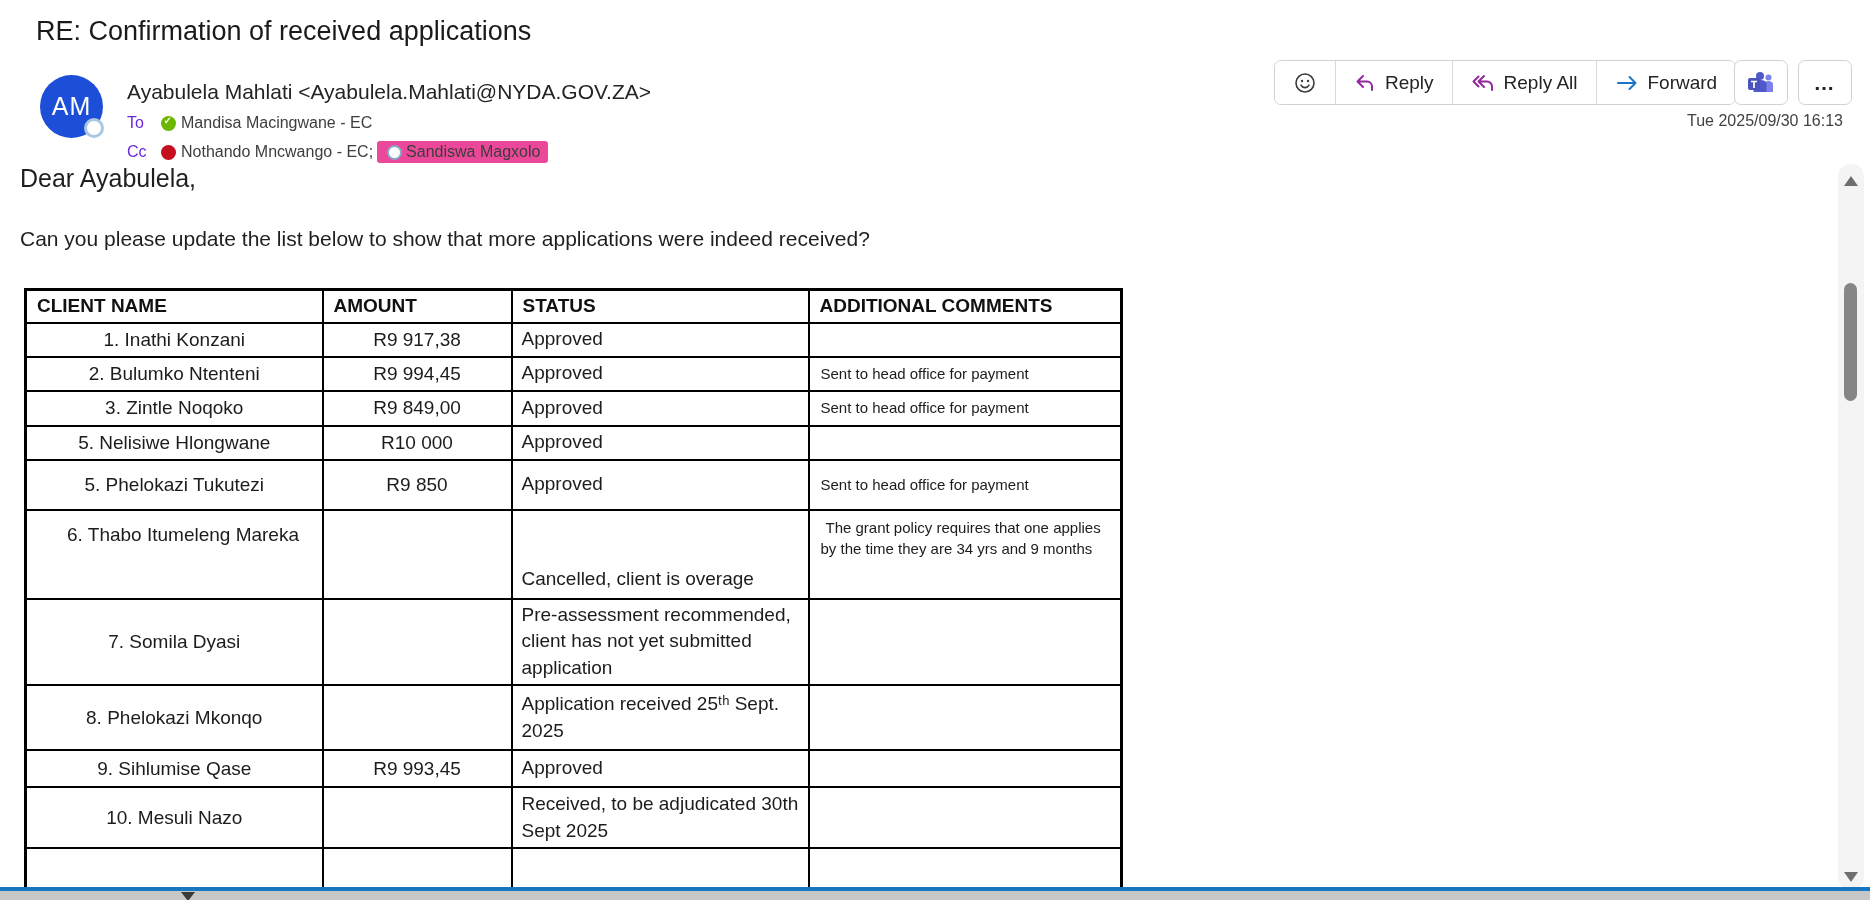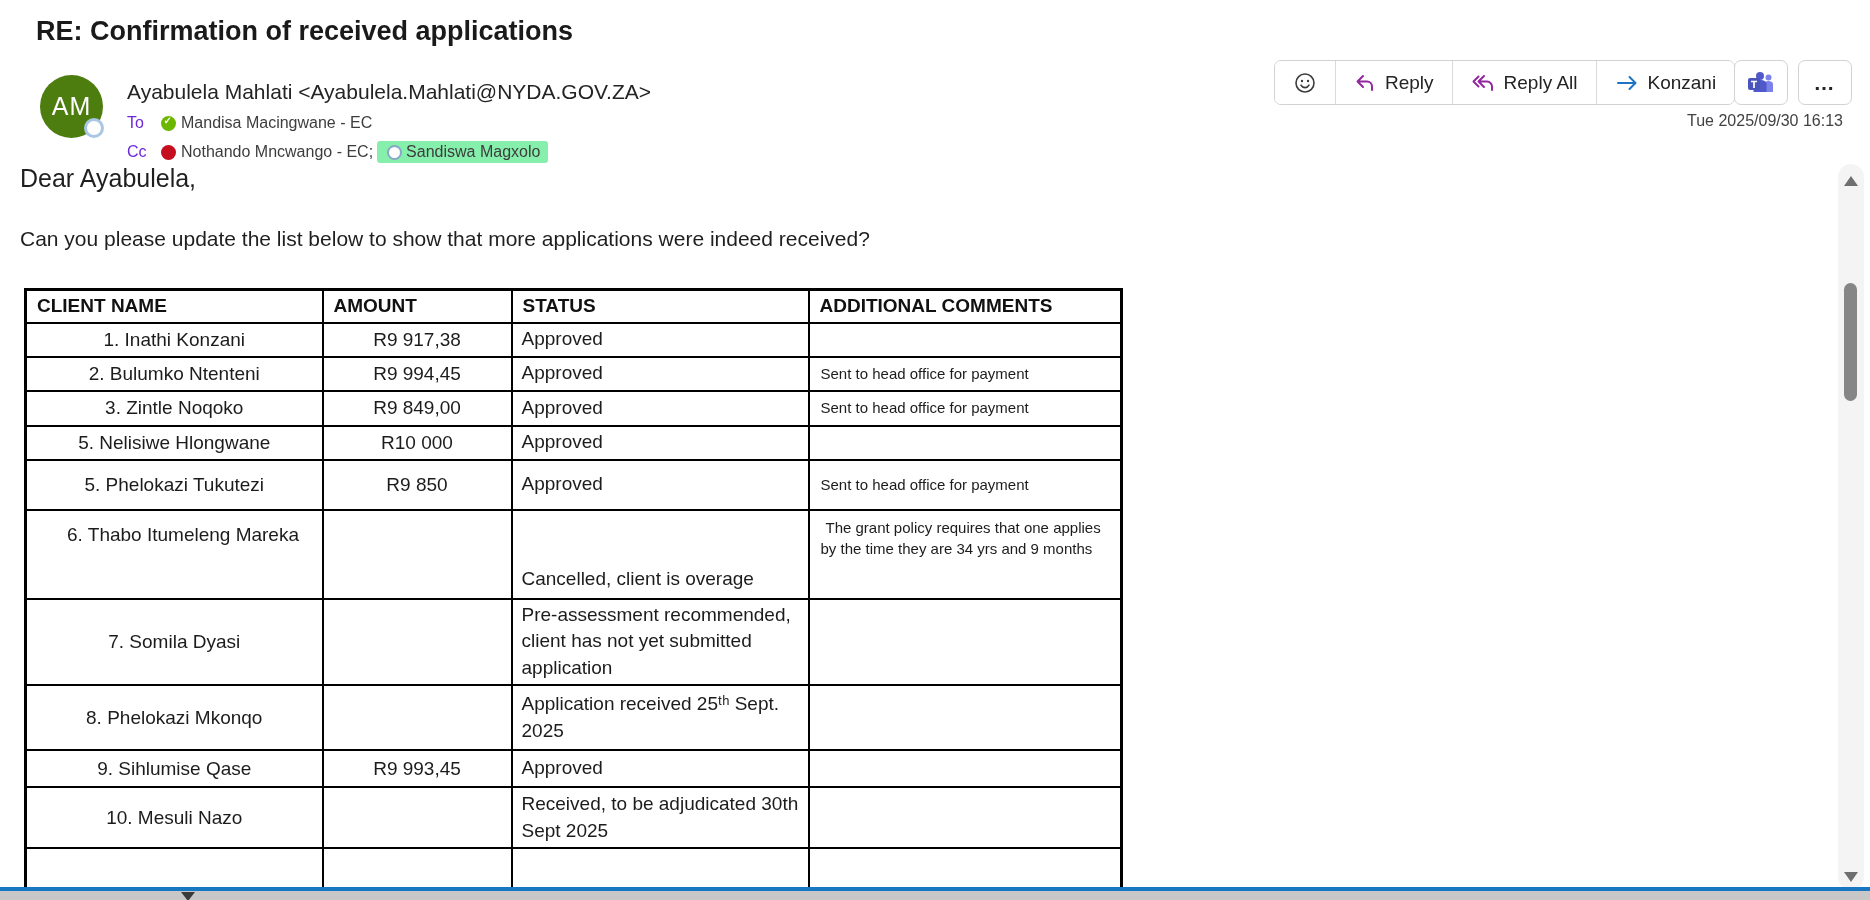--- a/index.html
+++ b/index.html
@@ -1,39 +1,39 @@
 <!DOCTYPE html>
 <html><head>
 <meta charset="utf-8">
 <style>
   * { margin:0; padding:0; box-sizing:border-box; }
   html,body { width:1870px; height:900px; overflow:hidden; background:#fff;
               font-family:"Liberation Sans", sans-serif; color:#1f1f1f; }
 
   
-  .subject { position:absolute; left:36px; top:16px; font-size:27px; font-weight:700; color:#1a1a1a; }
+  .subject { position:absolute; left:36px; top:16px; font-size:27px; font-weight:400; color:#1a1a1a; }
 
   .avatar { position:absolute; left:40px; top:75px; width:63px; height:63px; border-radius:50%;
-            background:#4d7c0f; color:#fff; font-size:25px; display:flex; align-items:center;
+            background:#1d4ed8; color:#fff; font-size:25px; display:flex; align-items:center;
             justify-content:center; letter-spacing:1px; }
   .avatar-ring { position:absolute; left:84px; top:118px; width:20px; height:20px; border-radius:50%;
                  background:#fff; border:3px solid #a9c7e4; }
 
   .sender-line { position:absolute; left:127px; top:80px; font-size:21px; color:#242424; cursor:pointer; }
 
   .recip-row { position:absolute; left:127px; display:flex; align-items:center; font-size:16px; color:#3d3d3d; }
   .recip-row.to { top:114px; }
   .recip-row.cc { top:141px; }
   .recip-label { color:#6d28d9; width:26px; }
   .presence { width:15px; height:15px; border-radius:50%; margin:0 5px 0 8px; flex:0 0 auto; position:relative; }
   .presence.available { background:#6bb700; }
   .presence.available::after { content:"✓"; position:absolute; left:2.5px; top:-1px; font-size:10px; color:#fff; font-weight:bold; }
   .presence.busy { background:#c50f1f; }
   .presence.offline { background:#fff; border:2px solid #89a7c6; margin-right:4px; }
-  .chip { display:flex; align-items:center; background:#86efac; border-radius:3px; padding:2px 8px 2px 2px; margin-left:4px; cursor:pointer; }
+  .chip { display:flex; align-items:center; background:#ec4899; border-radius:3px; padding:2px 8px 2px 2px; margin-left:4px; cursor:pointer; }
   .recip-name { cursor:pointer; }
 
   
   .btn-group { position:absolute; left:1274px; top:60px; height:45px; display:flex;
                border:1px solid #d2d2d2; border-radius:7px; background:#fff; overflow:hidden; }
   .tb-btn { display:flex; align-items:center; justify-content:center; gap:9px; padding:0 18px;
             font-size:19px; color:#242424; background:#fff; border:none; cursor:pointer;
             border-right:1px solid #d9d9d9; height:100%; }
   .tb-btn:last-child { border-right:none; }
   .sq-btn { position:absolute; top:60px; width:54px; height:45px; background:#fff;
@@ -136,21 +136,21 @@
         </svg>
     </span>
     <span>Reply All</span>
   </button>
   <button class="tb-btn">
     <span class="icon">
       <svg width="24" height="20" viewBox="0 0 24 20">
           <path d="M3 10 H20 M14.5 4 L20.5 10 L14.5 16" fill="none" stroke="#1b74c4" stroke-width="2" stroke-linecap="round" stroke-linejoin="round"></path>
         </svg>
     </span>
-    <span>Konzani</span>
+    <span>Forward</span>
   </button>
 </div>
 
 <button class="sq-btn teams">
   <span class="icon">
     <svg width="28" height="26" viewBox="0 0 28 26">
       <circle cx="21.5" cy="7.5" r="3" fill="#7b83eb"></circle>
       <path d="M17 22 v-8 c0-1.6 1.8-3 4.5-3 s4.5 1.4 4.5 3 v8 z" fill="#7b83eb"></path>
       <circle cx="13" cy="6" r="4" fill="#5059c9"></circle>
       <path d="M6.5 22 v-8.5 c0-2 2.8-3.6 6.5-3.6 s6.5 1.6 6.5 3.6 V22 z" fill="#5059c9"></path>

